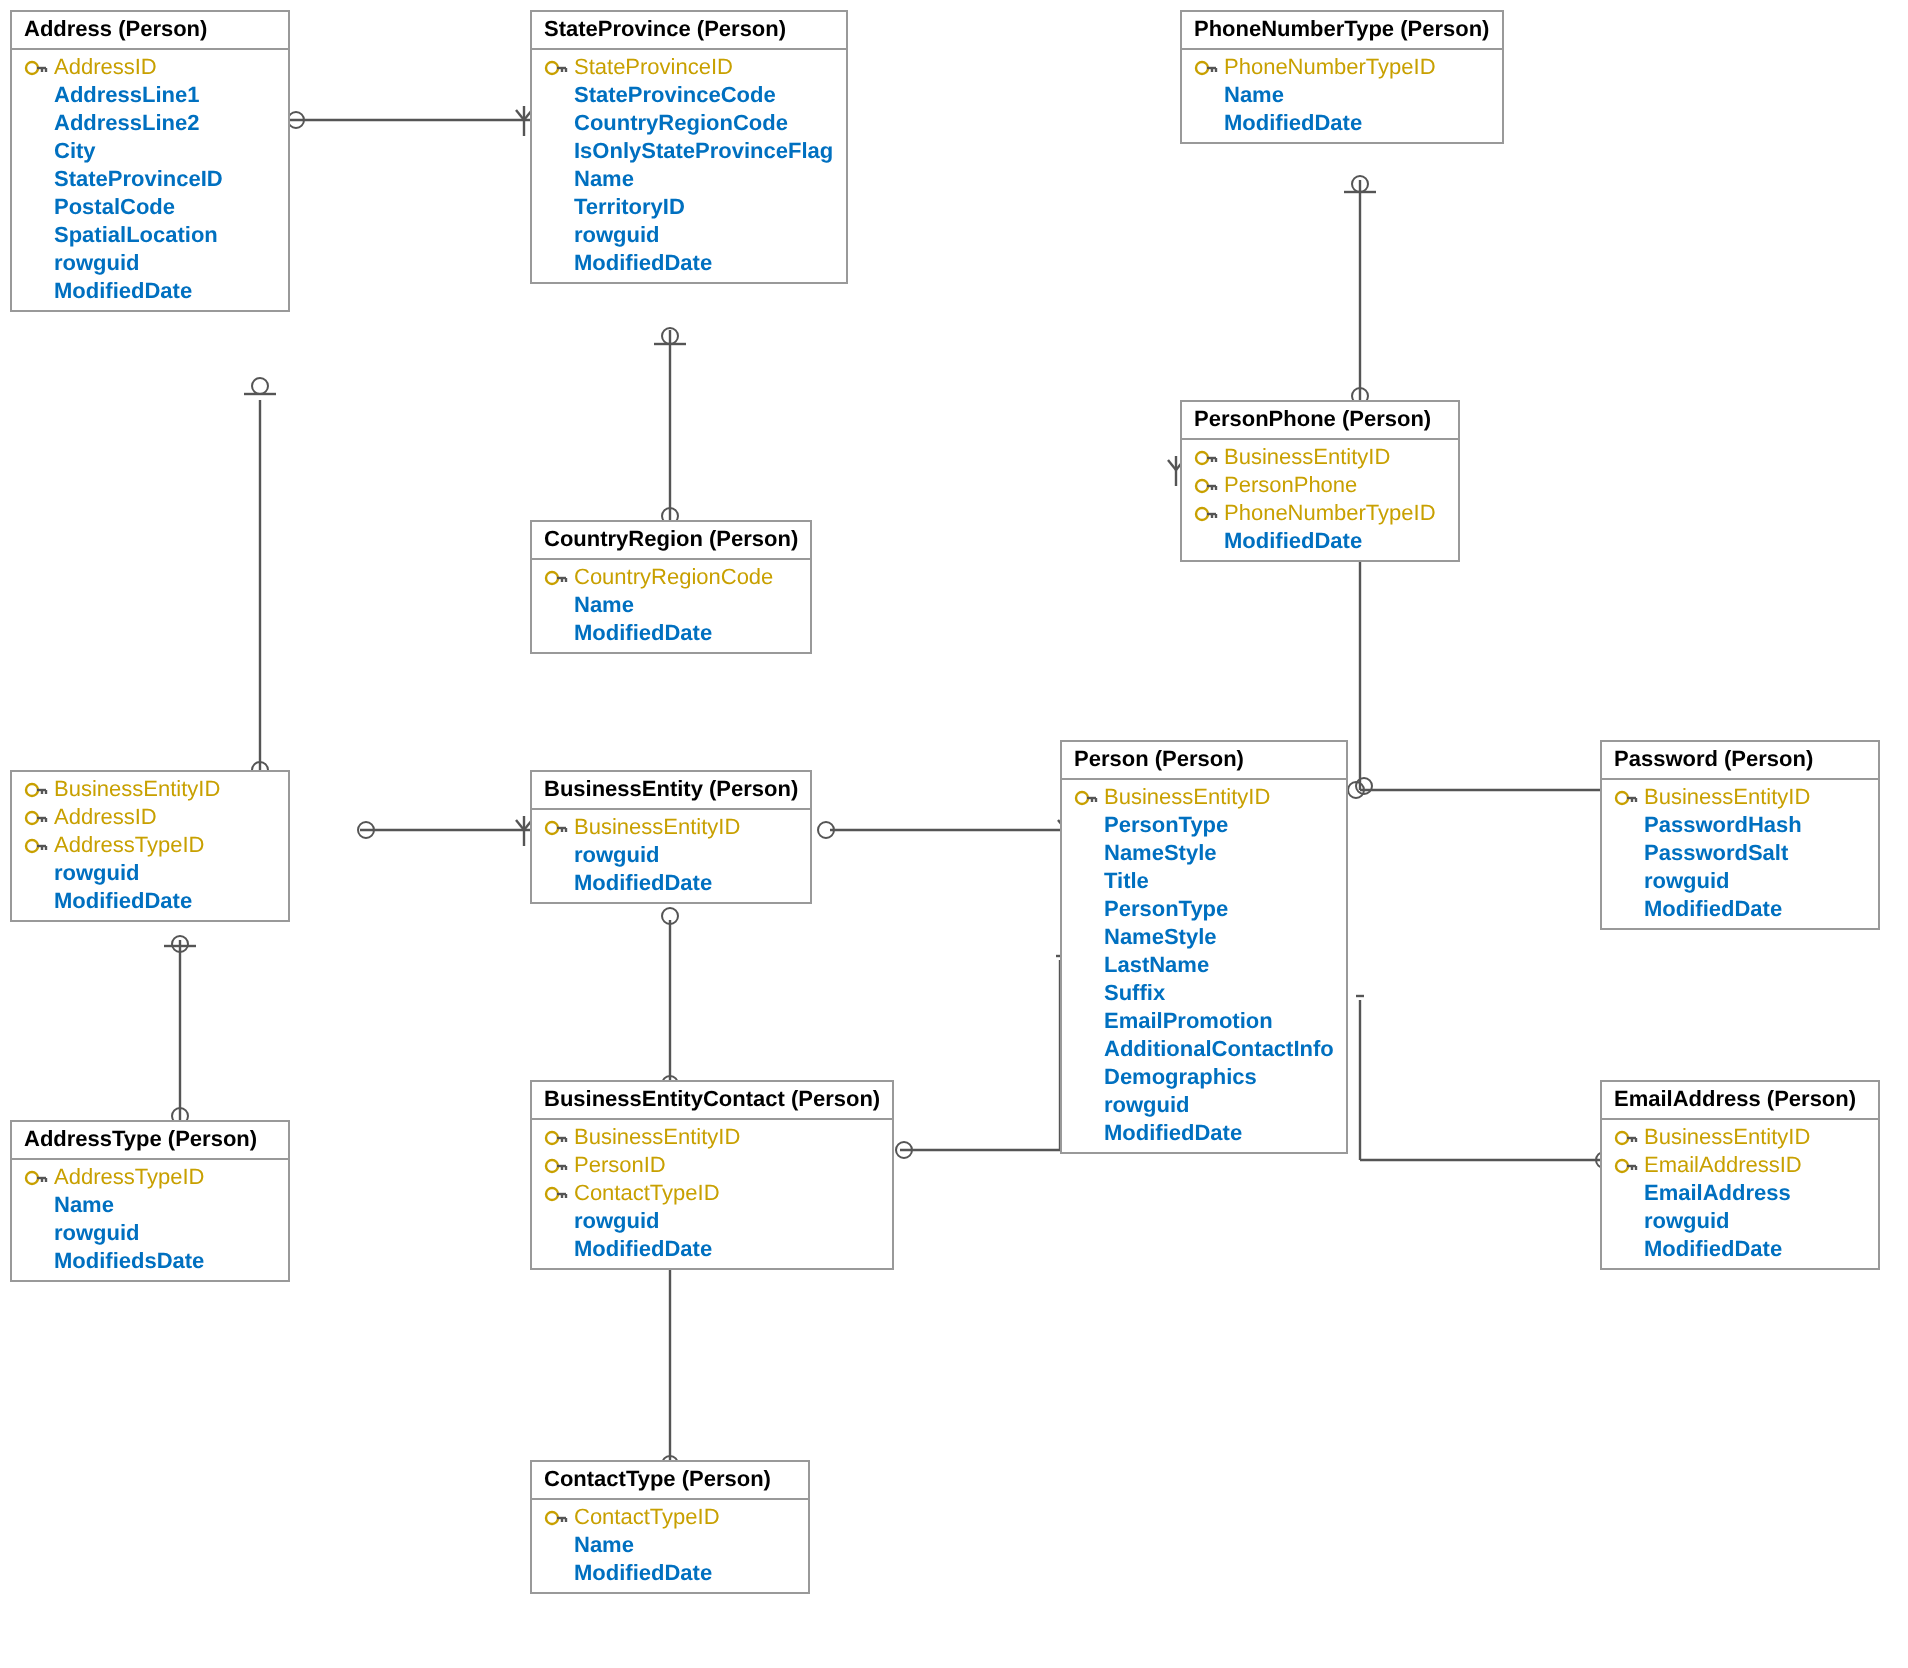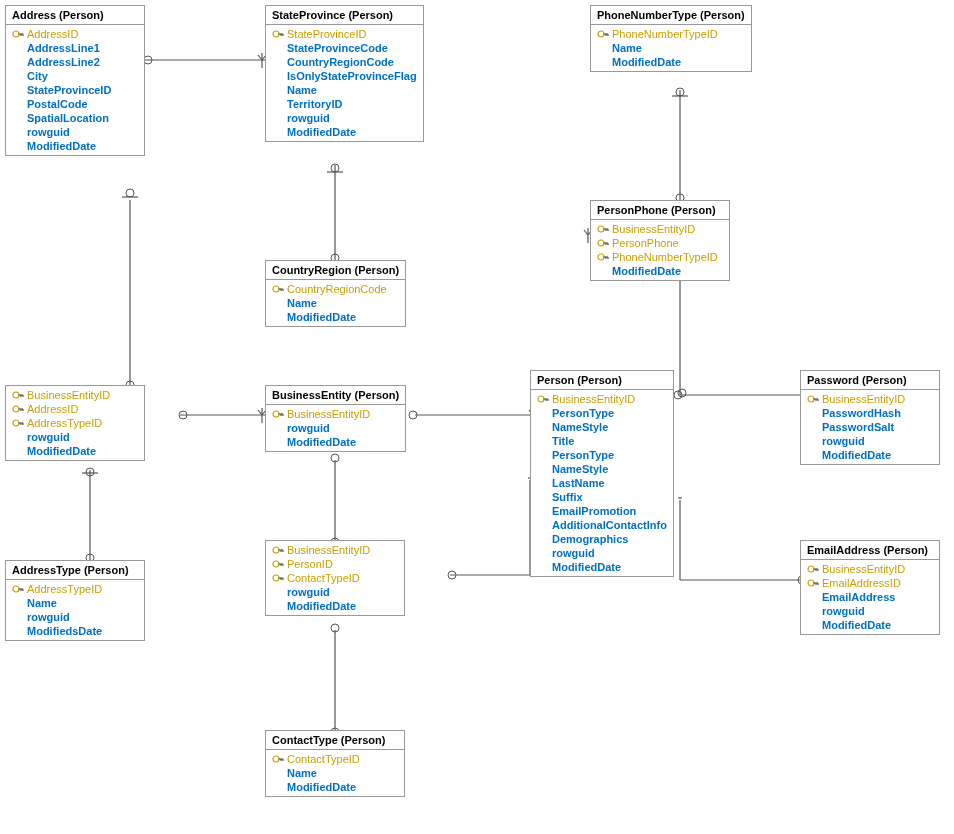--- a/index.html
+++ b/index.html
@@ -490,20 +490,21 @@
           <span style="width:15px;display:inline-block;"></span>
           <span>rowguid</span>
         </div>
         <div class="field-row normal-field">
           <span style="width:15px;display:inline-block;"></span>
           <span>ModifiedsDate</span>
         </div>
       </div>
     </div>
     <div class="entity-box" style="left: 265px; top: 540px;">
+      <div class="entity-header">BusinessEntityContact (Person)</div>
       <div class="entity-fields">
         <div class="field-row key-field">
           <svg class="key-icon" viewBox="0 0 12 12" style="width:12px;height:12px;margin-right:3px;flex-shrink:0">
             <circle cx="4" cy="6" r="3" fill="none" stroke="#c8a000" stroke-width="1.2"></circle>
             <line x1="6.5" y1="6" x2="11" y2="6" stroke="#c8a000" stroke-width="1.2"></line>
             <line x1="9" y1="6" x2="9" y2="8" stroke="#c8a000" stroke-width="1.2"></line>
             <line x1="11" y1="6" x2="11" y2="8" stroke="#c8a000" stroke-width="1.2"></line>
           </svg>
           <span>BusinessEntityID</span>
         </div>

